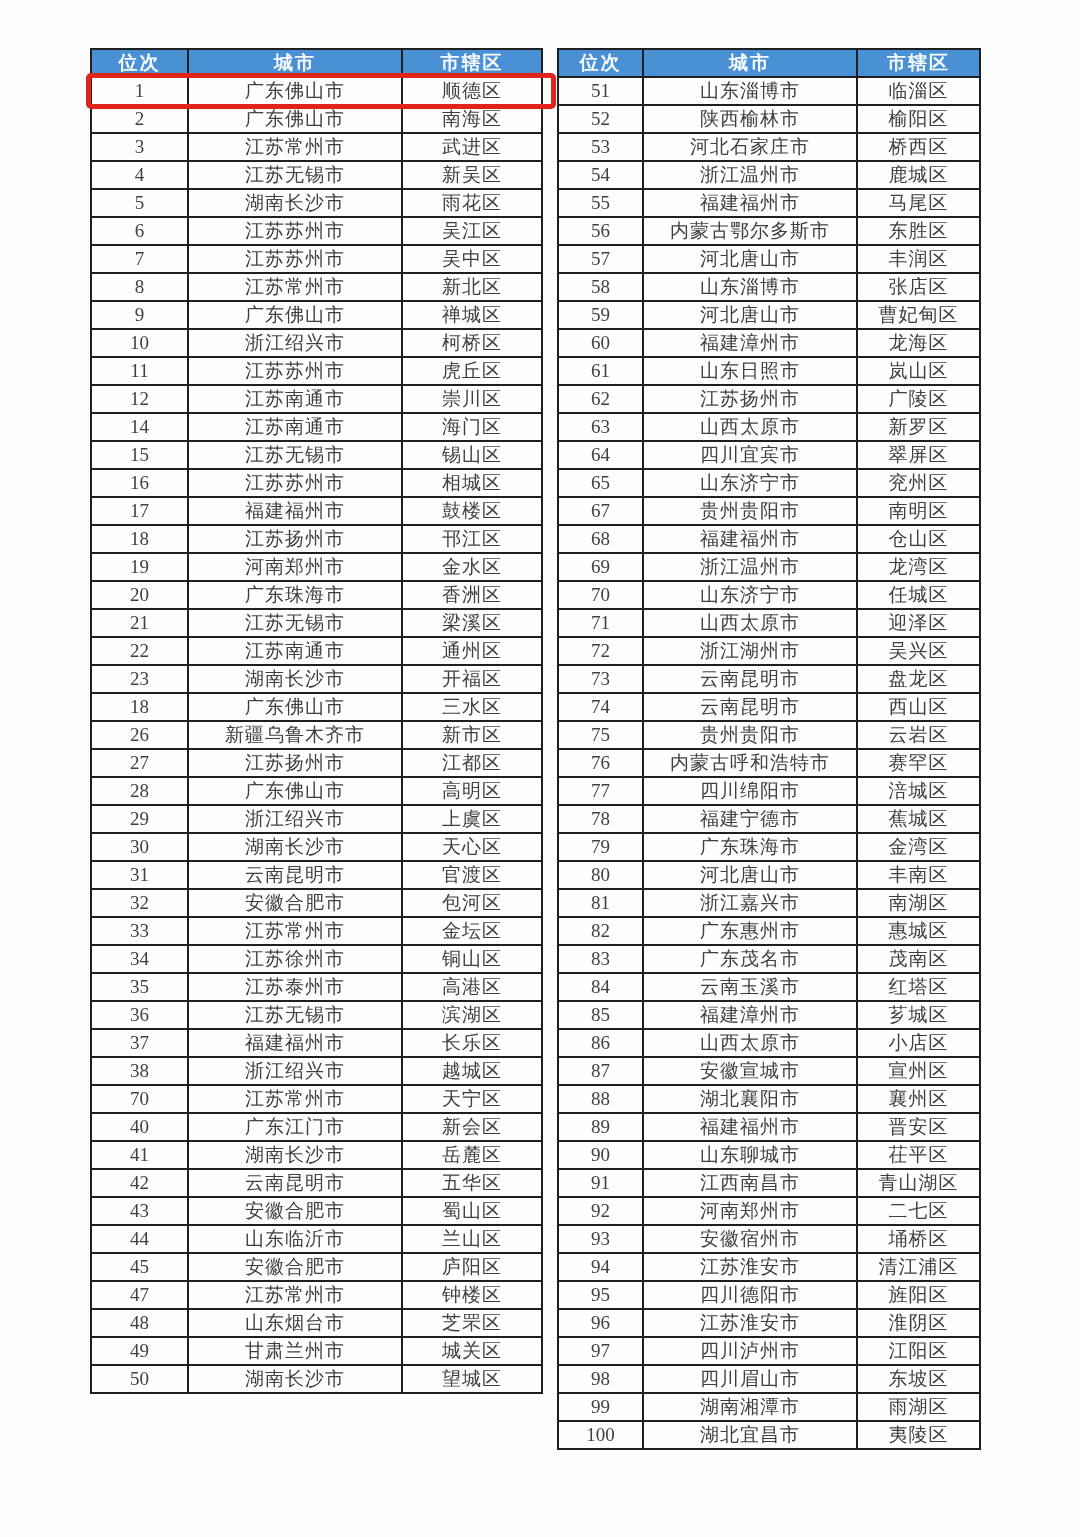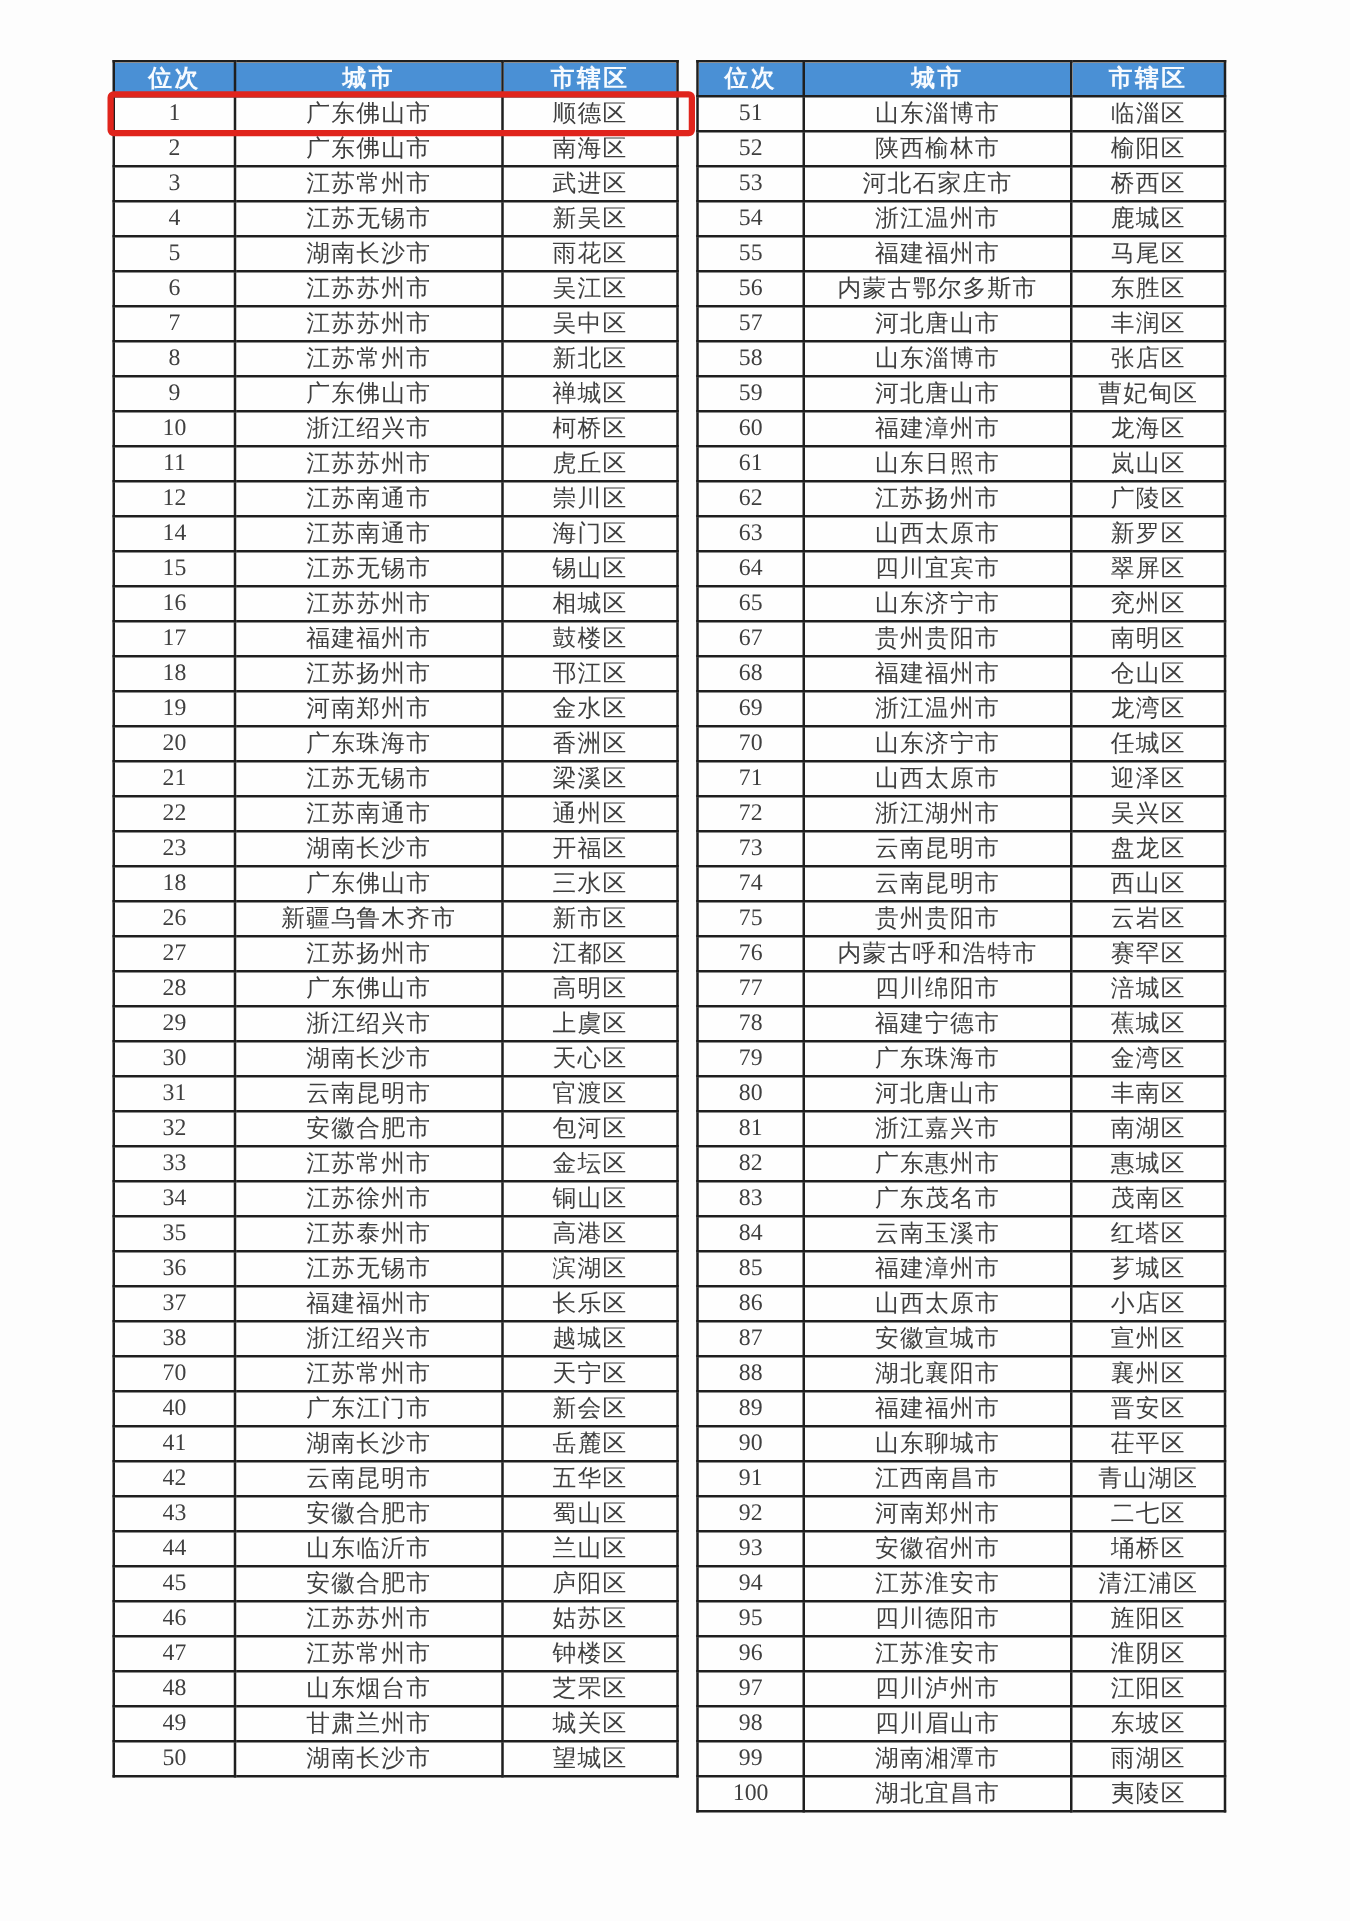--- a/index.html
+++ b/index.html
@@ -304,25 +304,20 @@
               <td class="cell-rank">44</td>
               <td class="cell-city">山东临沂市</td>
               <td class="cell-district">兰山区</td>
             </tr>
             <tr>
               <td class="cell-rank">45</td>
               <td class="cell-city">安徽合肥市</td>
               <td class="cell-district">庐阳区</td>
             </tr>
             <tr>
-              <td class="cell-rank">46</td>
-              <td class="cell-city">江苏苏州市</td>
-              <td class="cell-district">姑苏区</td>
-            </tr>
-            <tr>
               <td class="cell-rank">47</td>
               <td class="cell-city">江苏常州市</td>
               <td class="cell-district">钟楼区</td>
             </tr>
             <tr>
               <td class="cell-rank">48</td>
               <td class="cell-city">山东烟台市</td>
               <td class="cell-district">芝罘区</td>
             </tr>
             <tr>

